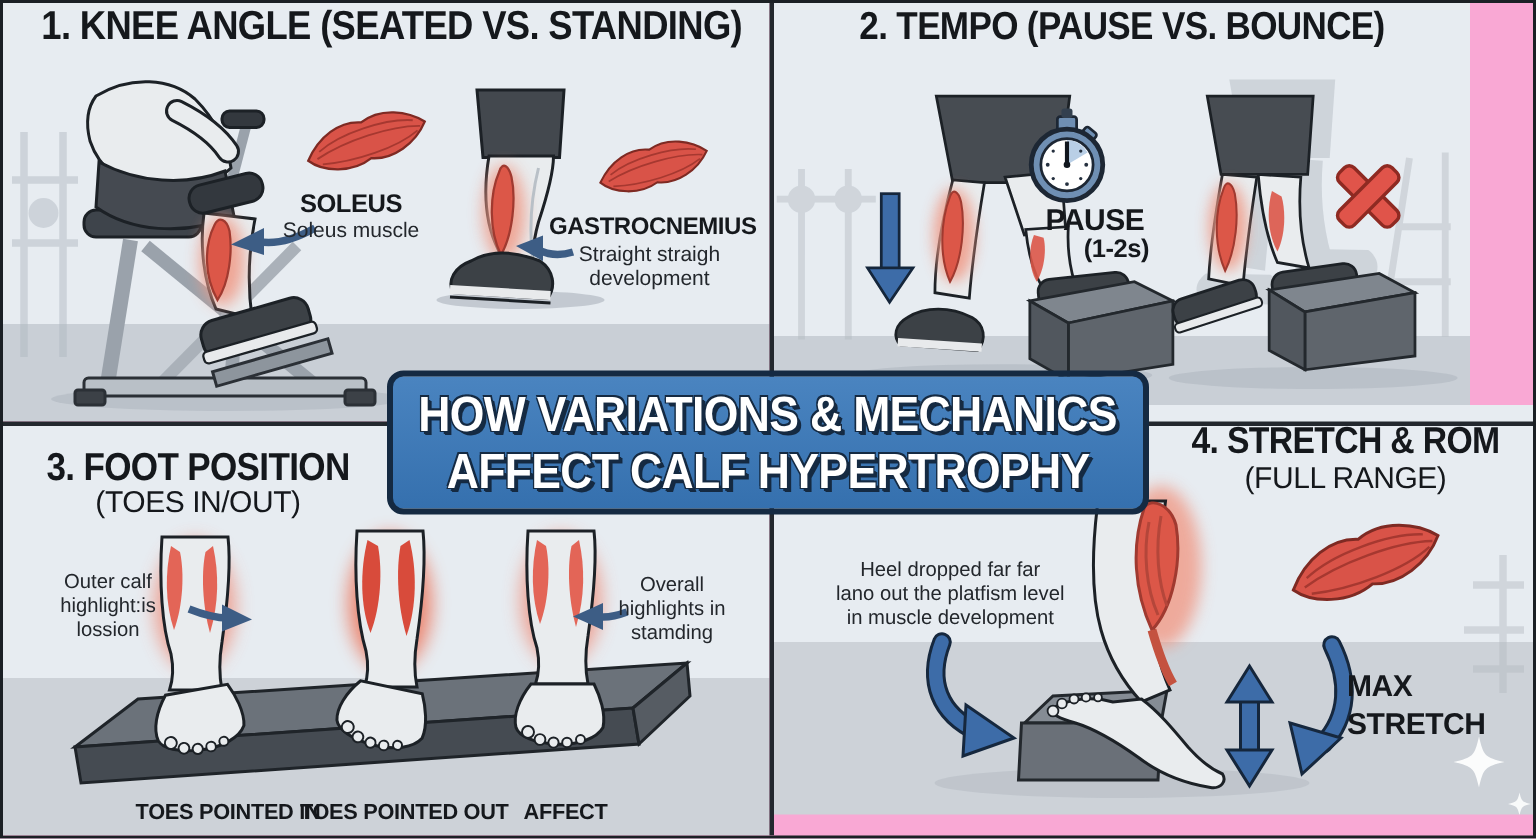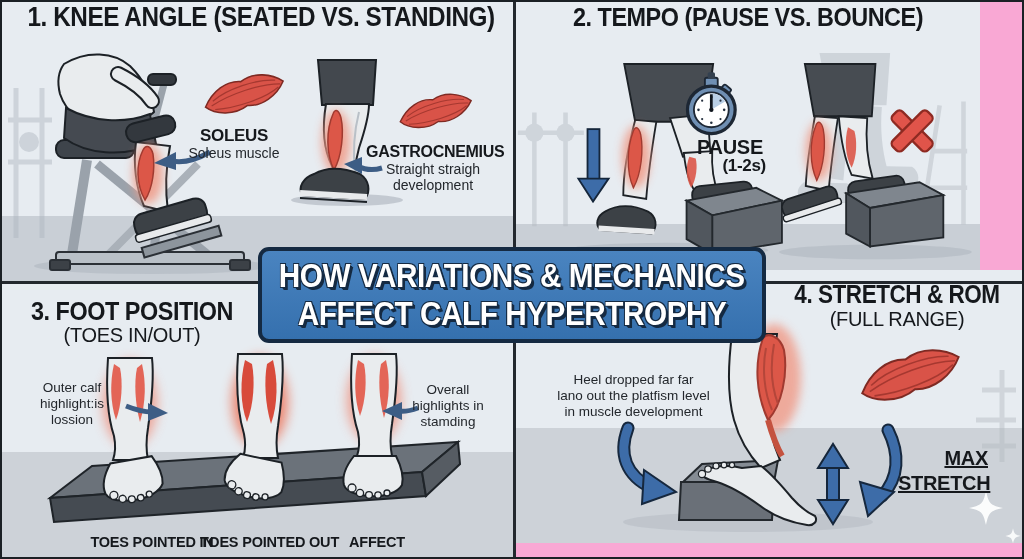--- a/index.html
+++ b/index.html
@@ -19,21 +19,21 @@
   .abs{position:absolute;z-index:3;}
   .title{font-weight:700;font-size:27px;letter-spacing:-0.5px;white-space:nowrap;
          transform:scaleX(.9);transform-origin:center;text-align:center;}
   .subtitle{font-weight:400;font-size:20px;letter-spacing:-0.3px;text-align:center;}
   .lbl-strong{font-weight:700;font-size:17px;letter-spacing:-0.3px;text-align:center;white-space:nowrap;}
   .lbl-sub{font-weight:400;font-size:14px;color:#23272c;text-align:center;white-space:pre-line;line-height:1.15;}
   .note{font-weight:400;font-size:13.5px;color:#23272c;text-align:center;white-space:pre-line;line-height:1.2;}
   .stance{font-weight:700;font-size:14.5px;text-align:center;line-height:1.3;letter-spacing:-0.2px;white-space:pre-line;}
   .pause-big{font-weight:700;font-size:20px;text-align:center;letter-spacing:-0.3px;}
   .pause-small{font-weight:700;font-size:17px;text-align:right;letter-spacing:-0.3px;}
-  .maxstretch{font-weight:700;font-size:20px;text-align:right;white-space:pre-line;line-height:1.25;letter-spacing:-0.3px;text-decoration:underline;}
+  .maxstretch{font-weight:700;font-size:20px;text-align:left;white-space:pre-line;line-height:1.25;letter-spacing:-0.3px;}
   .banner{
     position:absolute;left:256px;top:245px;width:508px;height:96px;z-index:10;
     background:linear-gradient(#4a84c0,#3570ae);
     border:4px solid #152a42;border-radius:11px;box-sizing:border-box;
     display:flex;flex-direction:column;align-items:center;justify-content:center;
   }
   .banner div{
     color:#fff;font-weight:700;font-size:33px;line-height:1.16;letter-spacing:-0.5px;
     transform:scaleX(.9);white-space:nowrap;
     text-shadow:2px 2px 0 #152a42,-1px -1px 0 #152a42,1px -1px 0 #152a42,-1px 1px 0 #152a42,3px 3px 0 #152a42;

